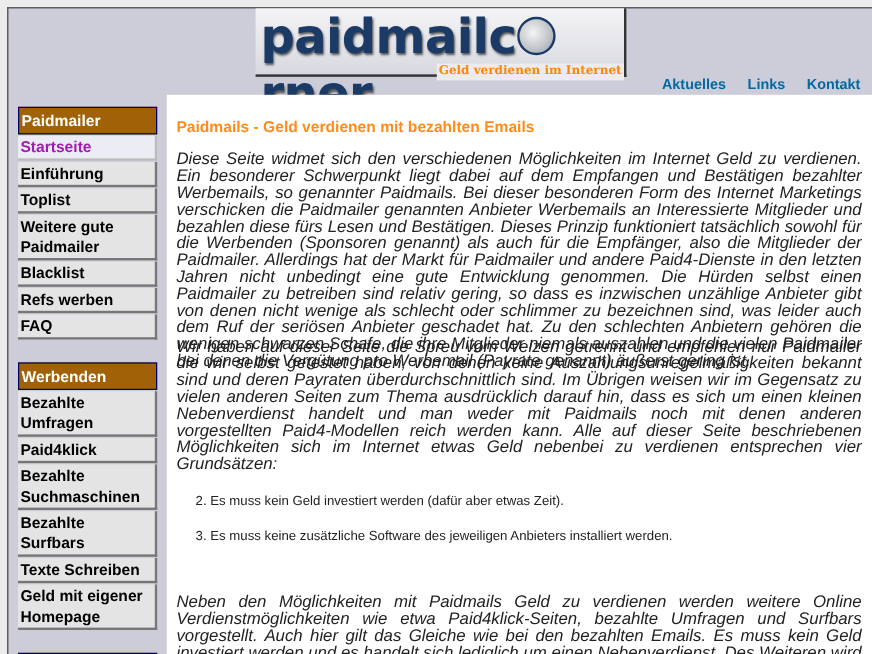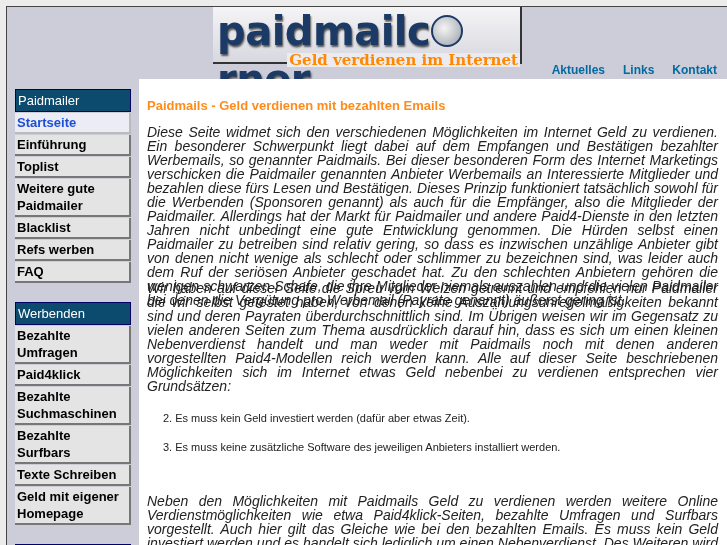--- a/index.html
+++ b/index.html
@@ -27,44 +27,44 @@
       line-height: 48px;
     }
     .logo-coin {
       display: inline-block; width: 28px; height: 28px; border-radius: 50%;
       background: radial-gradient(circle at 40% 40%, #f4f4f4, #9aa0a8);
       border: 2px solid #1c3a66; vertical-align: middle; margin: 0 1px;
       position: relative; top: -3px;
     }
     .logo-sub {
       position: absolute; right: 0; top: 46px; height: 14px; padding: 0 2px;
-      font-family: "DejaVu Serif", serif; font-weight: bold; font-size: 15px;
+      font-family: "DejaVu Serif", serif; font-weight: bold; font-size: 10px;
       color: #ff8800; background: #ececf0; line-height: 14px;
     }
     .topnav {
       position: absolute; right: 10px; top: 63px;
       display: flex; gap: 18px;
     }
     .topnav a {
       font-size: 12px; font-weight: bold; color: #0369a1; text-decoration: none;
     }
     .sidebar {
       position: absolute; left: 15px; top: 89px; width: 116px;
     }
     .sb-head {
-      background: #0c4a6e; color: #fff; font-weight: normal; font-size: 13px;
+      background: #a16207; color: #fff; font-weight: bold; font-size: 13px;
       padding: 2px 2px; line-height: 17px; border: 1px solid #000066;
     }
     .sb-item {
       background: #e4e4e4; color: #000; font-weight: bold; font-size: 13px;
       padding: 1px 2px; line-height: 17px; margin-top: 1px;
       border-right: 2px solid #777; border-bottom: 2px solid #777;
       cursor: pointer;
     }
-    .sb-item.active { background: #ececf4; color: #1d4ed8; border-right-color: #bbb; border-bottom-color: #bbb; }
+    .sb-item.active { background: #ececf4; color: #a21caf; border-right-color: #bbb; border-bottom-color: #bbb; }
     .sb-group { margin-bottom: 19px; }
     .content {
       position: absolute; left: 139px; top: 79px; width: 600px; height: 480px;
       background: #fff; padding: 0;
     }
     .content h1 {
       position: absolute; left: 8px; top: 19px; margin: 0;
       font-size: 13px; font-weight: bold; color: #ff8c1a;
     }
     .para {

